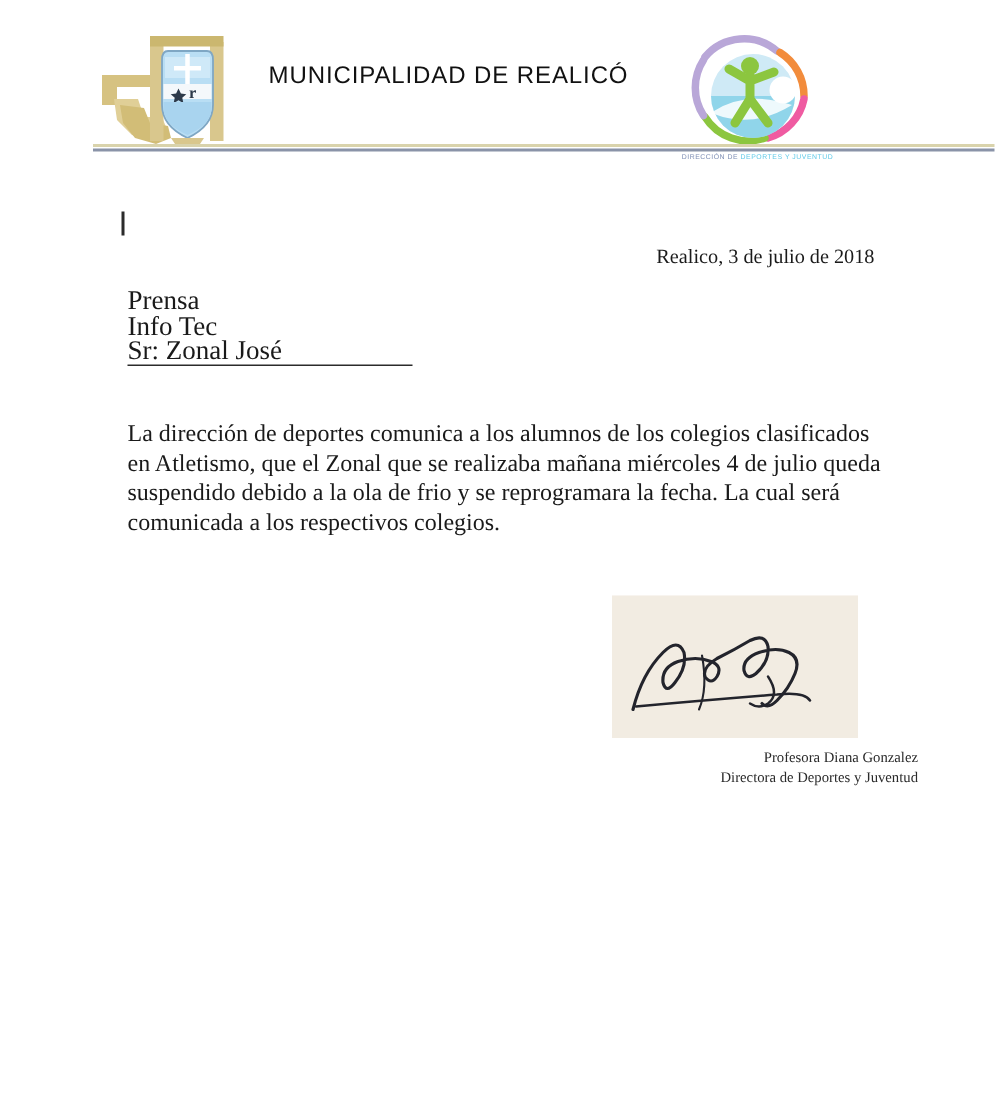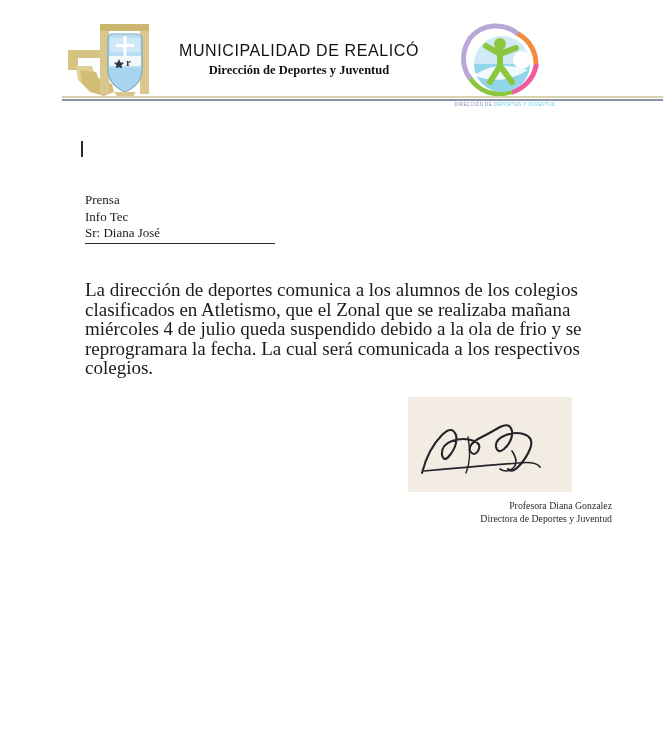--- a/index.html
+++ b/index.html
@@ -138,41 +138,41 @@
     font-family: "Liberation Serif", serif;
     font-size: 13.5px;
     color: #1a1a1a;
   }
 
   .addressee {
     position: absolute;
     left: 85px;
     top: 192px;
     font-family: "Liberation Serif", serif;
-    font-size: 13px;
+    font-size: 18px;
     line-height: 16.5px;
     color: #1a1a1a;
   }
   .addressee div { white-space: nowrap; }
   .addr-rule {
     position: absolute;
     left: 85px;
     top: 243px;
     width: 190px;
     height: 0;
     border-top: 1.6px solid #2b2b2b;
   }
 
   .body-text {
     position: absolute;
     left: 85px;
     top: 280px;
     width: 505px;
     font-family: "Liberation Serif", serif;
-    font-size: 19px;
+    font-size: 16px;
     line-height: 19.5px;
     color: #1a1a1a;
     text-align: left;
   }
 
   
   .sig-image {
     position: absolute;
     left: 408px;
     top: 397px;
@@ -228,21 +228,20 @@
         <text x="64" y="43.5" font-family="Liberation Serif, serif" font-size="11" font-weight="bold" fill="#2d3a4a">r</text>
 
         <path d="M47 46 L79 46 L79 50 Q79 61 63 68 Q47 61 47 50 Z" fill="#a9d4ef"></path>
 
         <path d="M52 70 L74 70 L70 76 L56 76 Z" fill="#d9c78d"></path>
       </svg>
     </div>
 
     <div class="header-titles">
       <div class="org-name">MUNICIPALIDAD DE REALICÓ</div>
-      <div class="org-sub">Dirección de Deportes y Juventud</div>
     </div>
 
     <div class="sports-logo">
       <svg width="132" height="80" viewBox="0 0 132 80">
 
         <path d="M30 18 A34 34 0 0 1 78 14" stroke="#b9a7d8" stroke-width="5" fill="none" stroke-linecap="round"></path>
         <path d="M80 15 A34 34 0 0 1 96 44" stroke="#f28c3c" stroke-width="5" fill="none" stroke-linecap="round"></path>
         <path d="M96 46 A34 34 0 0 1 72 72" stroke="#ef5ba1" stroke-width="5" fill="none" stroke-linecap="round"></path>
         <path d="M70 72 A34 34 0 0 1 30 58" stroke="#8cc63f" stroke-width="5" fill="none" stroke-linecap="round"></path>
         <path d="M29 57 A34 34 0 0 1 29 20" stroke="#b9a7d8" stroke-width="5" fill="none" stroke-linecap="round"></path>
@@ -263,25 +262,26 @@
       <span class="cap-a">DIRECCIÓN DE </span><span class="cap-b">DEPORTES Y JUVENTUD</span>
     </div>
   </div>
 
   <div class="rule-soft"></div>
   <div class="rule"></div>
 
 
   <div class="caret"></div>
 
+  <div class="date-line">Realico, 3 de julio de 2018</div>
 
   <div class="addressee">
     <div>Prensa</div>
     <div>Info Tec</div>
-    <div>Sr: Diana José</div>
+    <div>Sr: Zonal José</div>
   </div>
   <div class="addr-rule"></div>
 
   <div class="body-text">La dirección de deportes comunica a los alumnos de los colegios clasificados en Atletismo, que el Zonal que se realizaba mañana miércoles 4 de julio queda suspendido debido a la ola de frio y se reprogramara la fecha. La cual será comunicada a los respectivos colegios.</div>
 
   <div class="sig-image">
     <svg width="164" height="95" viewBox="0 0 164 95">
       <rect width="164" height="95" fill="#f2ece2"></rect>
       <path d="M14 76 Q20 52 34 38 Q44 28 48 38 Q50 48 42 58 Q36 66 34 58 Q33 48 44 44
                Q56 40 66 44 Q74 47 70 54 Q66 60 62 54 Q60 48 70 42 Q82 36 92 30

